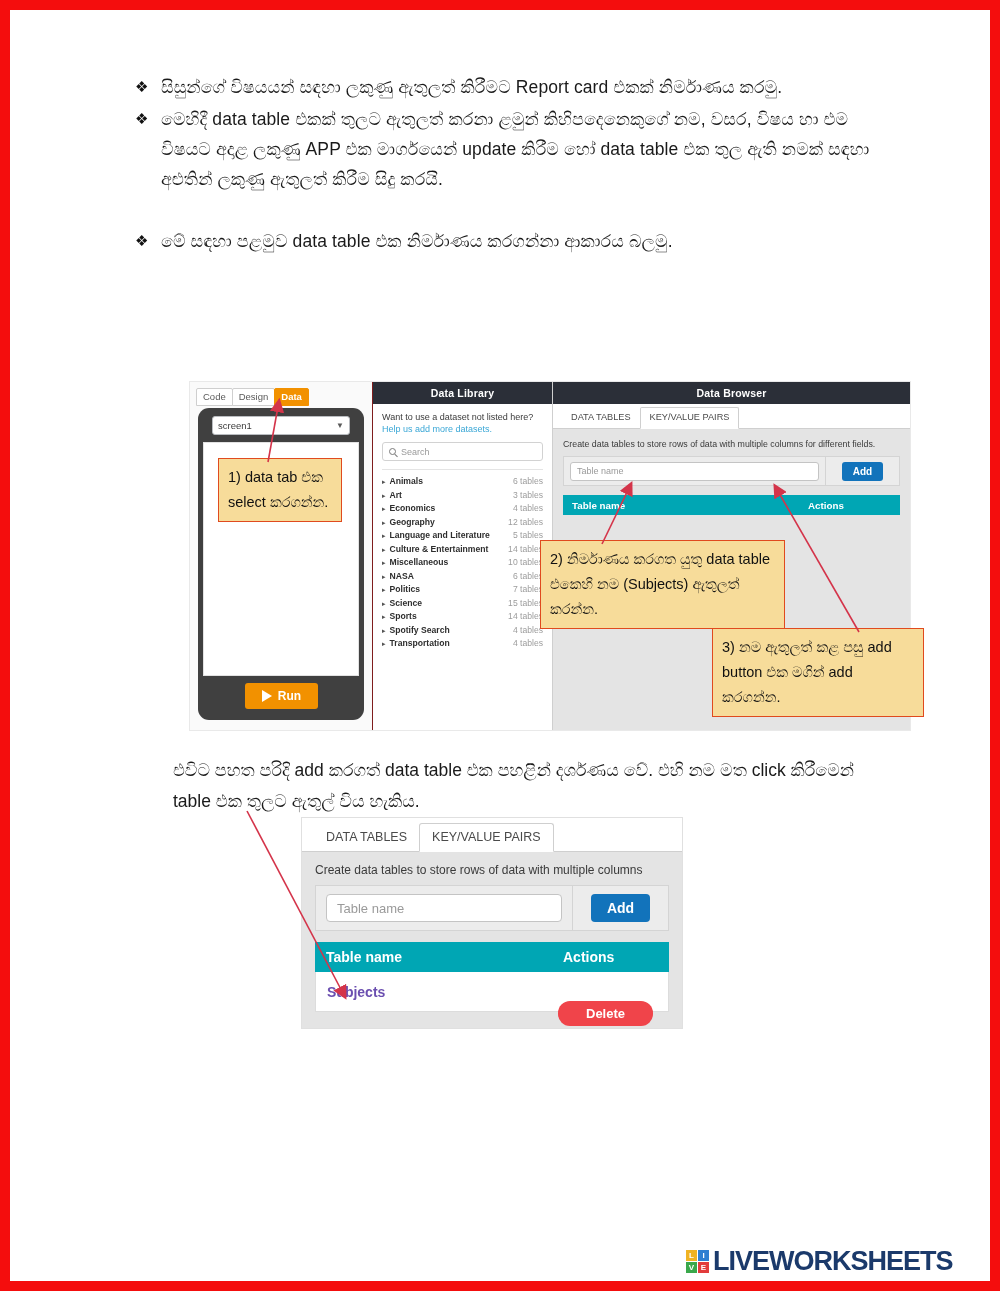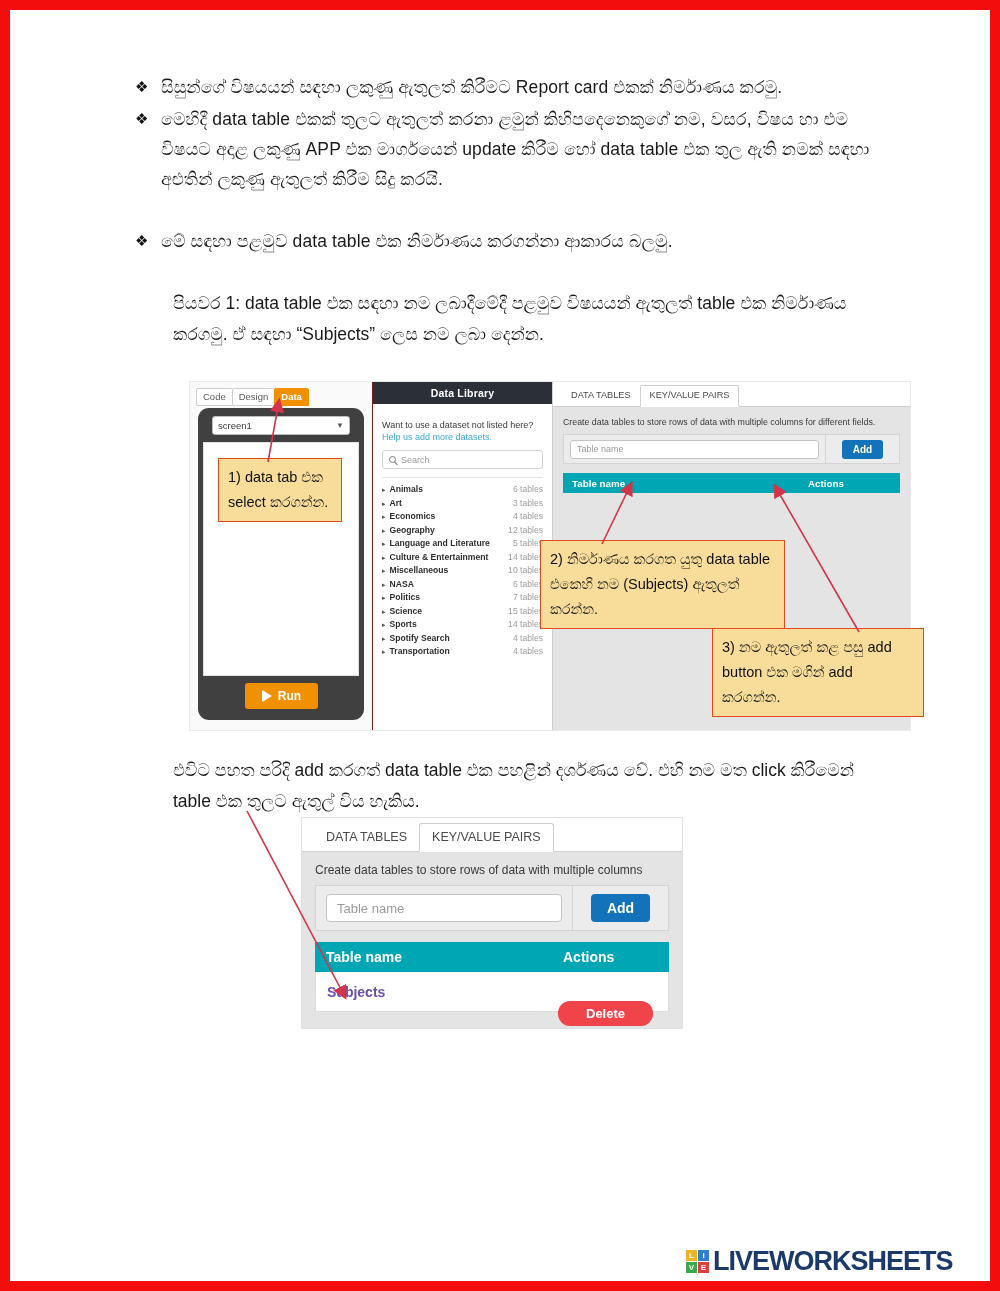--- a/index.html
+++ b/index.html
@@ -116,21 +116,21 @@
     border-right:1px solid #cfcfcf;
     display:flex; flex-direction:column;
   }
   .dark-header{
     background:#2b2f38; color:#ffffff;
     font-size:10.5px; font-weight:bold;
     height:22px; display:flex; align-items:center; justify-content:center;
     letter-spacing:.2px;
   }
   .mid-body{ padding:7px 9px 0 9px; }
-  .lib-q{ font-size:9px; color:#3b3b3b; line-height:12px;margin-top:8px; }
+  .lib-q{ font-size:9px; color:#3b3b3b; line-height:12px; }
   .lib-link{ font-size:9px; color:#3aa7d6; line-height:12px; }
   .search-box{
     margin-top:7px; height:19px;
     border:1px solid #d2d2d2; border-radius:3px;
     display:flex; align-items:center; gap:5px; padding:0 6px;
   }
   .mag{
     width:7px;height:7px;border:1.3px solid #7b7b7b;border-radius:50%;
     position:relative; flex:0 0 auto;
   }
@@ -307,21 +307,20 @@
 
   <div class="gap-lg"></div>
 
   <div class="bullet-row">
     <span class="bullet-mark">❖</span>
     <span class="bullet-text">මේ සඳහා පළමුව data table එක නිර්මාණය කරගන්නා ආකාරය බලමු.</span>
   </div>
 
   <div class="gap-lg"></div>
 
-  <div class="para-indent">පියවර 1: data table එක සඳහා නම ලබාදීමේදී පළමුව විෂයයන් ඇතුලත් table එක නිර්මාණය කරගමු. ඒ සඳහා “Subjects” ලෙස නම ලබා දෙන්න.</div>
 </div>
 
 <div id="shot-top">
 
   <div class="pane-left">
     <div class="tabbar">
       <span class="tab">Code</span>
       <span class="tab">Design</span>
       <span class="tab active">Data</span>
     </div>
@@ -416,20 +415,21 @@
         <div class="lib-item">
             <span class="lib-caret">▸</span>
             <span class="lib-name">Transportation</span>
             <span class="lib-count">4 tables</span>
           </div>
       </div>
     </div>
   </div>
 
   <div class="pane-right">
+    <div class="dark-header">Data Browser</div>
     <div class="db-tabs">
       <span class="db-tab">DATA TABLES</span>
       <span class="db-tab sel">KEY/VALUE PAIRS</span>
     </div>
     <div class="db-body">
       <div class="db-desc">Create data tables to store rows of data with multiple columns for different fields.</div>
       <div class="add-row">
         <div class="tname-cell">
           <div class="tname-input">
             <span>Table name</span>

